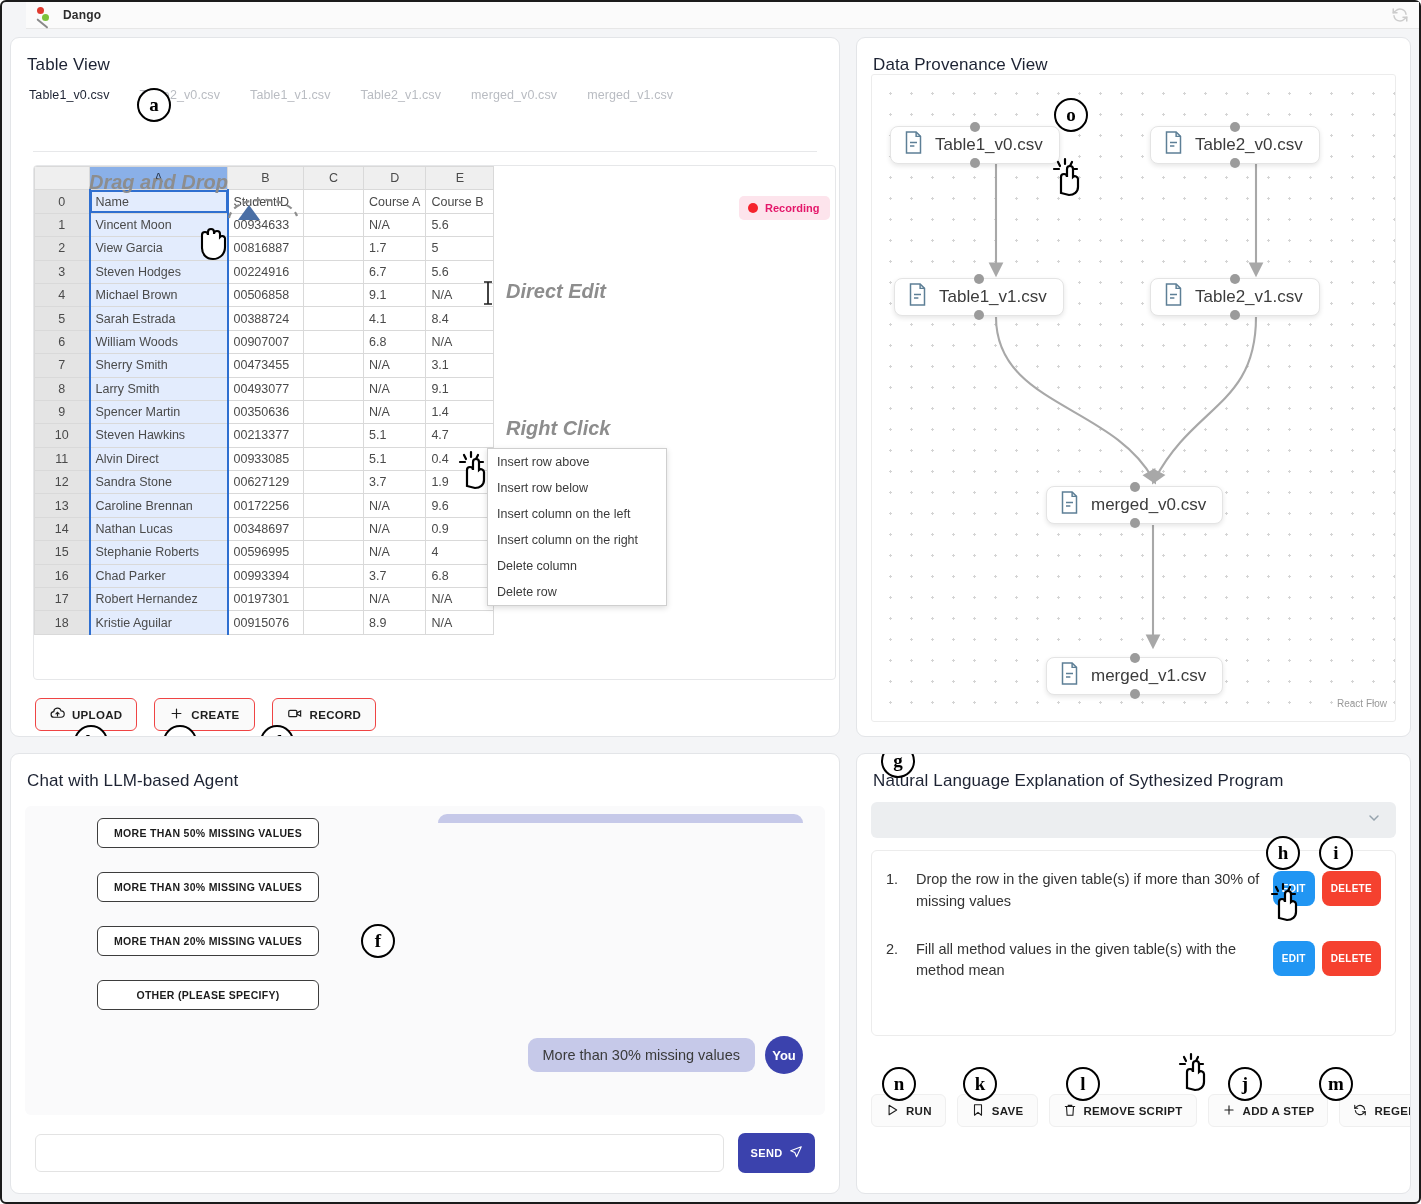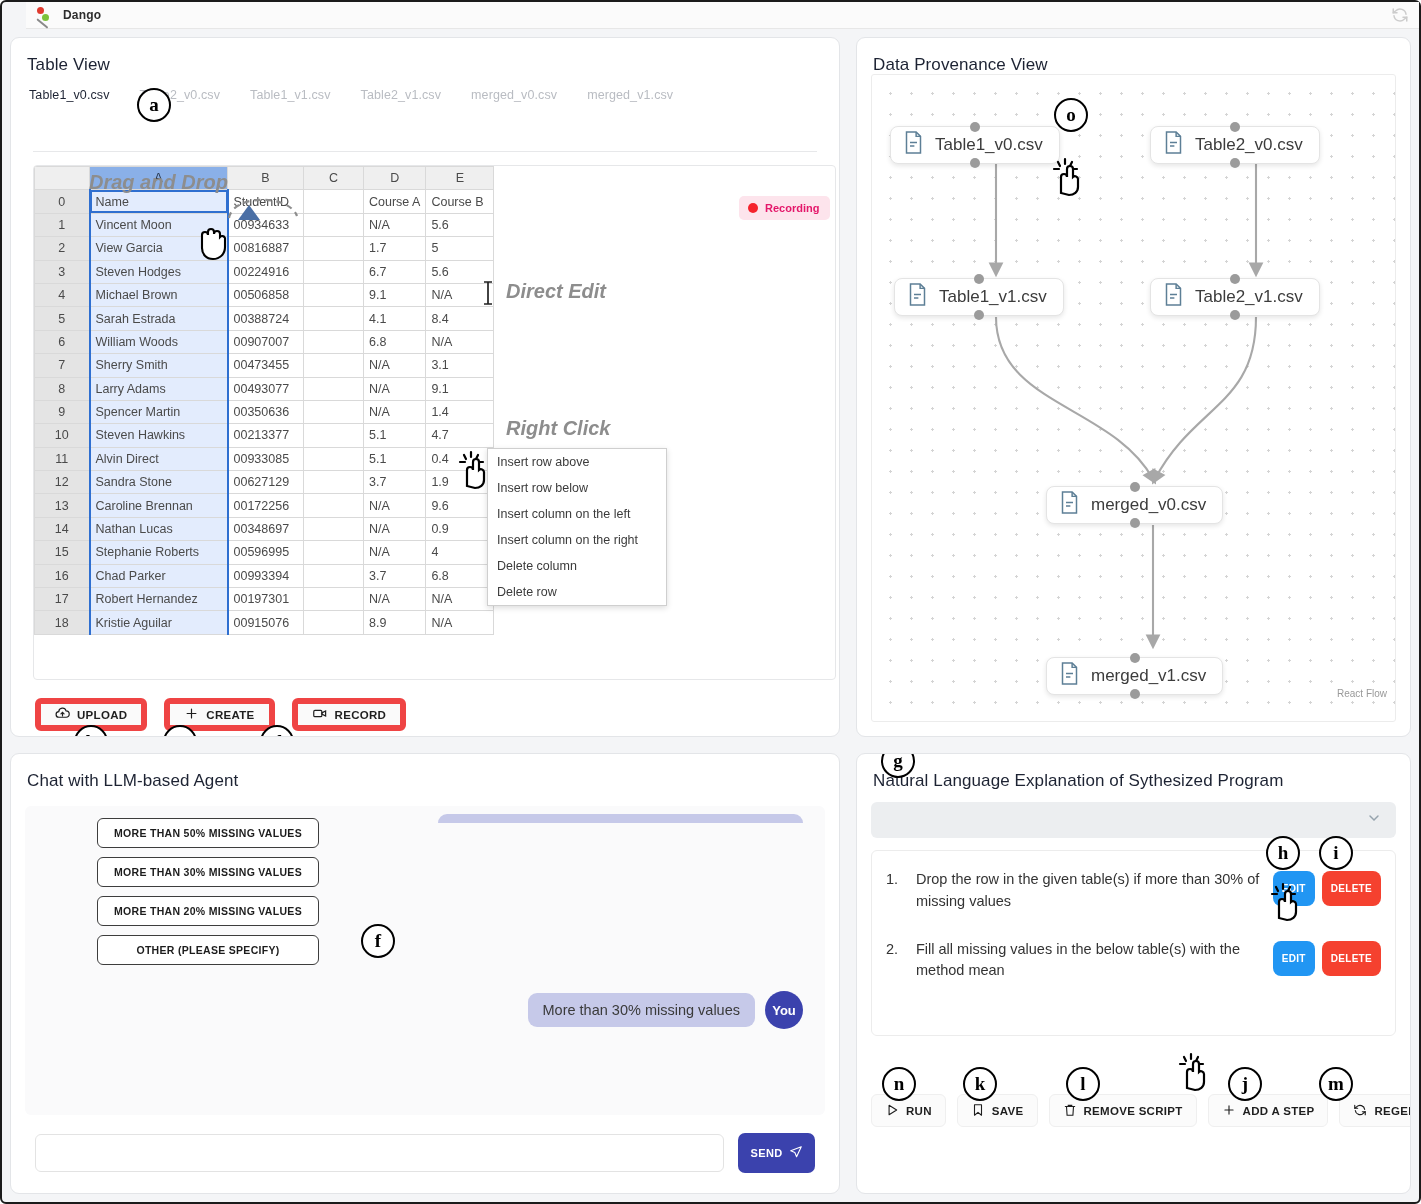--- a/index.html
+++ b/index.html
@@ -110,21 +110,21 @@
   .rec-dot { width: 10px; height: 10px; border-radius: 50%; background: #f5232d; }
 
   .ctx-menu {
     position: absolute; left: 476px; top: 410px; width: 180px; z-index: 30;
     background: #fff; border: 1px solid #cfcfcf; box-shadow: 0 2px 6px rgba(0,0,0,.14);
   }
   .ctx-item { font-size: 12.5px; color: #3b3b3b; padding: 6px 9px; }
 
   .tool-row { position: absolute; left: 24px; top: 660px; display: flex; gap: 17px; }
   .tool-btn {
-    background: #fafafa; border: 6px solid #ef4444; border-radius: 6px;
+    background: #fafafa; border: 1px solid #ef4444; border-radius: 6px;
     height: 33px; padding: 0 14px; display: flex; align-items: center; gap: 7px;
     font-size: 11.5px; font-weight: bold; color: #1e1e1e; letter-spacing: .3px;
   }
   .tool-btn svg { flex: 0 0 auto; }
 
   
   .flow {
     position: absolute; left: 14px; top: 36px; right: 14px; bottom: 14px;
     border: 1px solid #ececec; border-radius: 3px; background: #fff;
     background-image: radial-gradient(#d4d4d4 1.1px, transparent 1.1px);
@@ -137,21 +137,21 @@
     box-shadow: 0 2px 5px rgba(0,0,0,.10);
     display: flex; align-items: center; gap: 11px; padding: 0 16px 0 12px;
     font-size: 17px; color: #3c3c3c; z-index: 5; white-space: nowrap;
   }
   .handle {
     position: absolute; width: 10px; height: 10px; border-radius: 50%;
     background: #9b9b9b; z-index: 6; left: 50%; margin-left: -5px;
   }
   .handle.top { top: -5px; } .handle.bot { bottom: -5px; }
   .flow-attr {
-    position: absolute; right: 8px; bottom: 22px; font-size: 10px; color: #999;
+    position: absolute; right: 8px; bottom: 12px; font-size: 10px; color: #999;
   }
 
   
   .chat-body {
     position: absolute; left: 14px; top: 52px; right: 14px; bottom: 78px;
     background: #fafafb; border-radius: 6px; overflow: hidden;
   }
   .prev-bubble {
     position: absolute; right: 22px; top: 8px; width: 365px; height: 9px;
     background: #c6c9e9; border-radius: 11px 11px 0 0;
@@ -162,21 +162,21 @@
     color: #fff; font-size: 13px; font-weight: bold;
     display: flex; align-items: center; justify-content: center; flex: 0 0 auto;
   }
   .avatar.you { background: #3b42ad; font-size: 13px; }
   .bubble {
     background: #fff; border: 1px solid #ededed; border-radius: 8px;
     box-shadow: 0 1px 3px rgba(0,0,0,.06);
     font-size: 14.5px; color: #444; line-height: 1.5; padding: 11px 14px;
     max-width: 365px;
   }
-  .choices { display: flex; flex-direction: column; gap: 9px; padding: 12px 0 0 72px; }
+  .choices { display: flex; flex-direction: column; gap: 24px; padding: 12px 0 0 72px; }
   .choice {
     width: 222px; height: 30px; border: 1.4px solid #3d3d3d; border-radius: 6px;
     background: #fff; font-size: 10.5px; font-weight: bold; color: #1c1c1c;
     display: flex; align-items: center; justify-content: center; letter-spacing: .3px;
   }
   .user-row {
     display: flex; align-items: center; justify-content: flex-end; gap: 10px;
     padding: 26px 22px 0 0;
   }
   .user-bubble {
@@ -354,21 +354,21 @@
               <tr>
                 <td class="col-idx">7</td>
                 <td class="c-a selcol colsel-left colsel-right">Sherry Smith</td>
                 <td class="c-b">00473455</td>
                 <td class="c-c"></td>
                 <td class="c-d">N/A</td>
                 <td class="c-e">3.1</td>
               </tr>
               <tr>
                 <td class="col-idx">8</td>
-                <td class="c-a selcol colsel-left colsel-right">Larry Adams</td>
+                <td class="c-a selcol colsel-left colsel-right">Larry Smith</td>
                 <td class="c-b">00493077</td>
                 <td class="c-c"></td>
                 <td class="c-d">N/A</td>
                 <td class="c-e">9.1</td>
               </tr>
               <tr>
                 <td class="col-idx">9</td>
                 <td class="c-a selcol colsel-left colsel-right">Spencer Martin</td>
                 <td class="c-b">00350636</td>
                 <td class="c-c"></td>
@@ -669,21 +669,21 @@
         <div class="step">
           <div class="step-num">1.</div>
           <div class="step-text">Drop the row in the given table(s) if more than 30% of missing values</div>
           <div class="step-actions">
             <button class="btn-edit">EDIT</button>
             <button class="btn-del">DELETE</button>
           </div>
         </div>
         <div class="step" style="margin-top:26px">
           <div class="step-num">2.</div>
-          <div class="step-text">Fill all missing values in the below table(s) with the method mean</div>
+          <div class="step-text">Fill all method values in the given table(s) with the method mean</div>
           <div class="step-actions">
             <button class="btn-edit">EDIT</button>
             <button class="btn-del">DELETE</button>
           </div>
         </div>
       </div>
       <div class="anno" style="left:409px;top:82px">h</div>
       <div class="anno" style="left:462px;top:82px">i</div>
       <div class="cursor" style="left:408px;top:124px">
         <svg width="42" height="46" viewBox="0 0 42 46">

